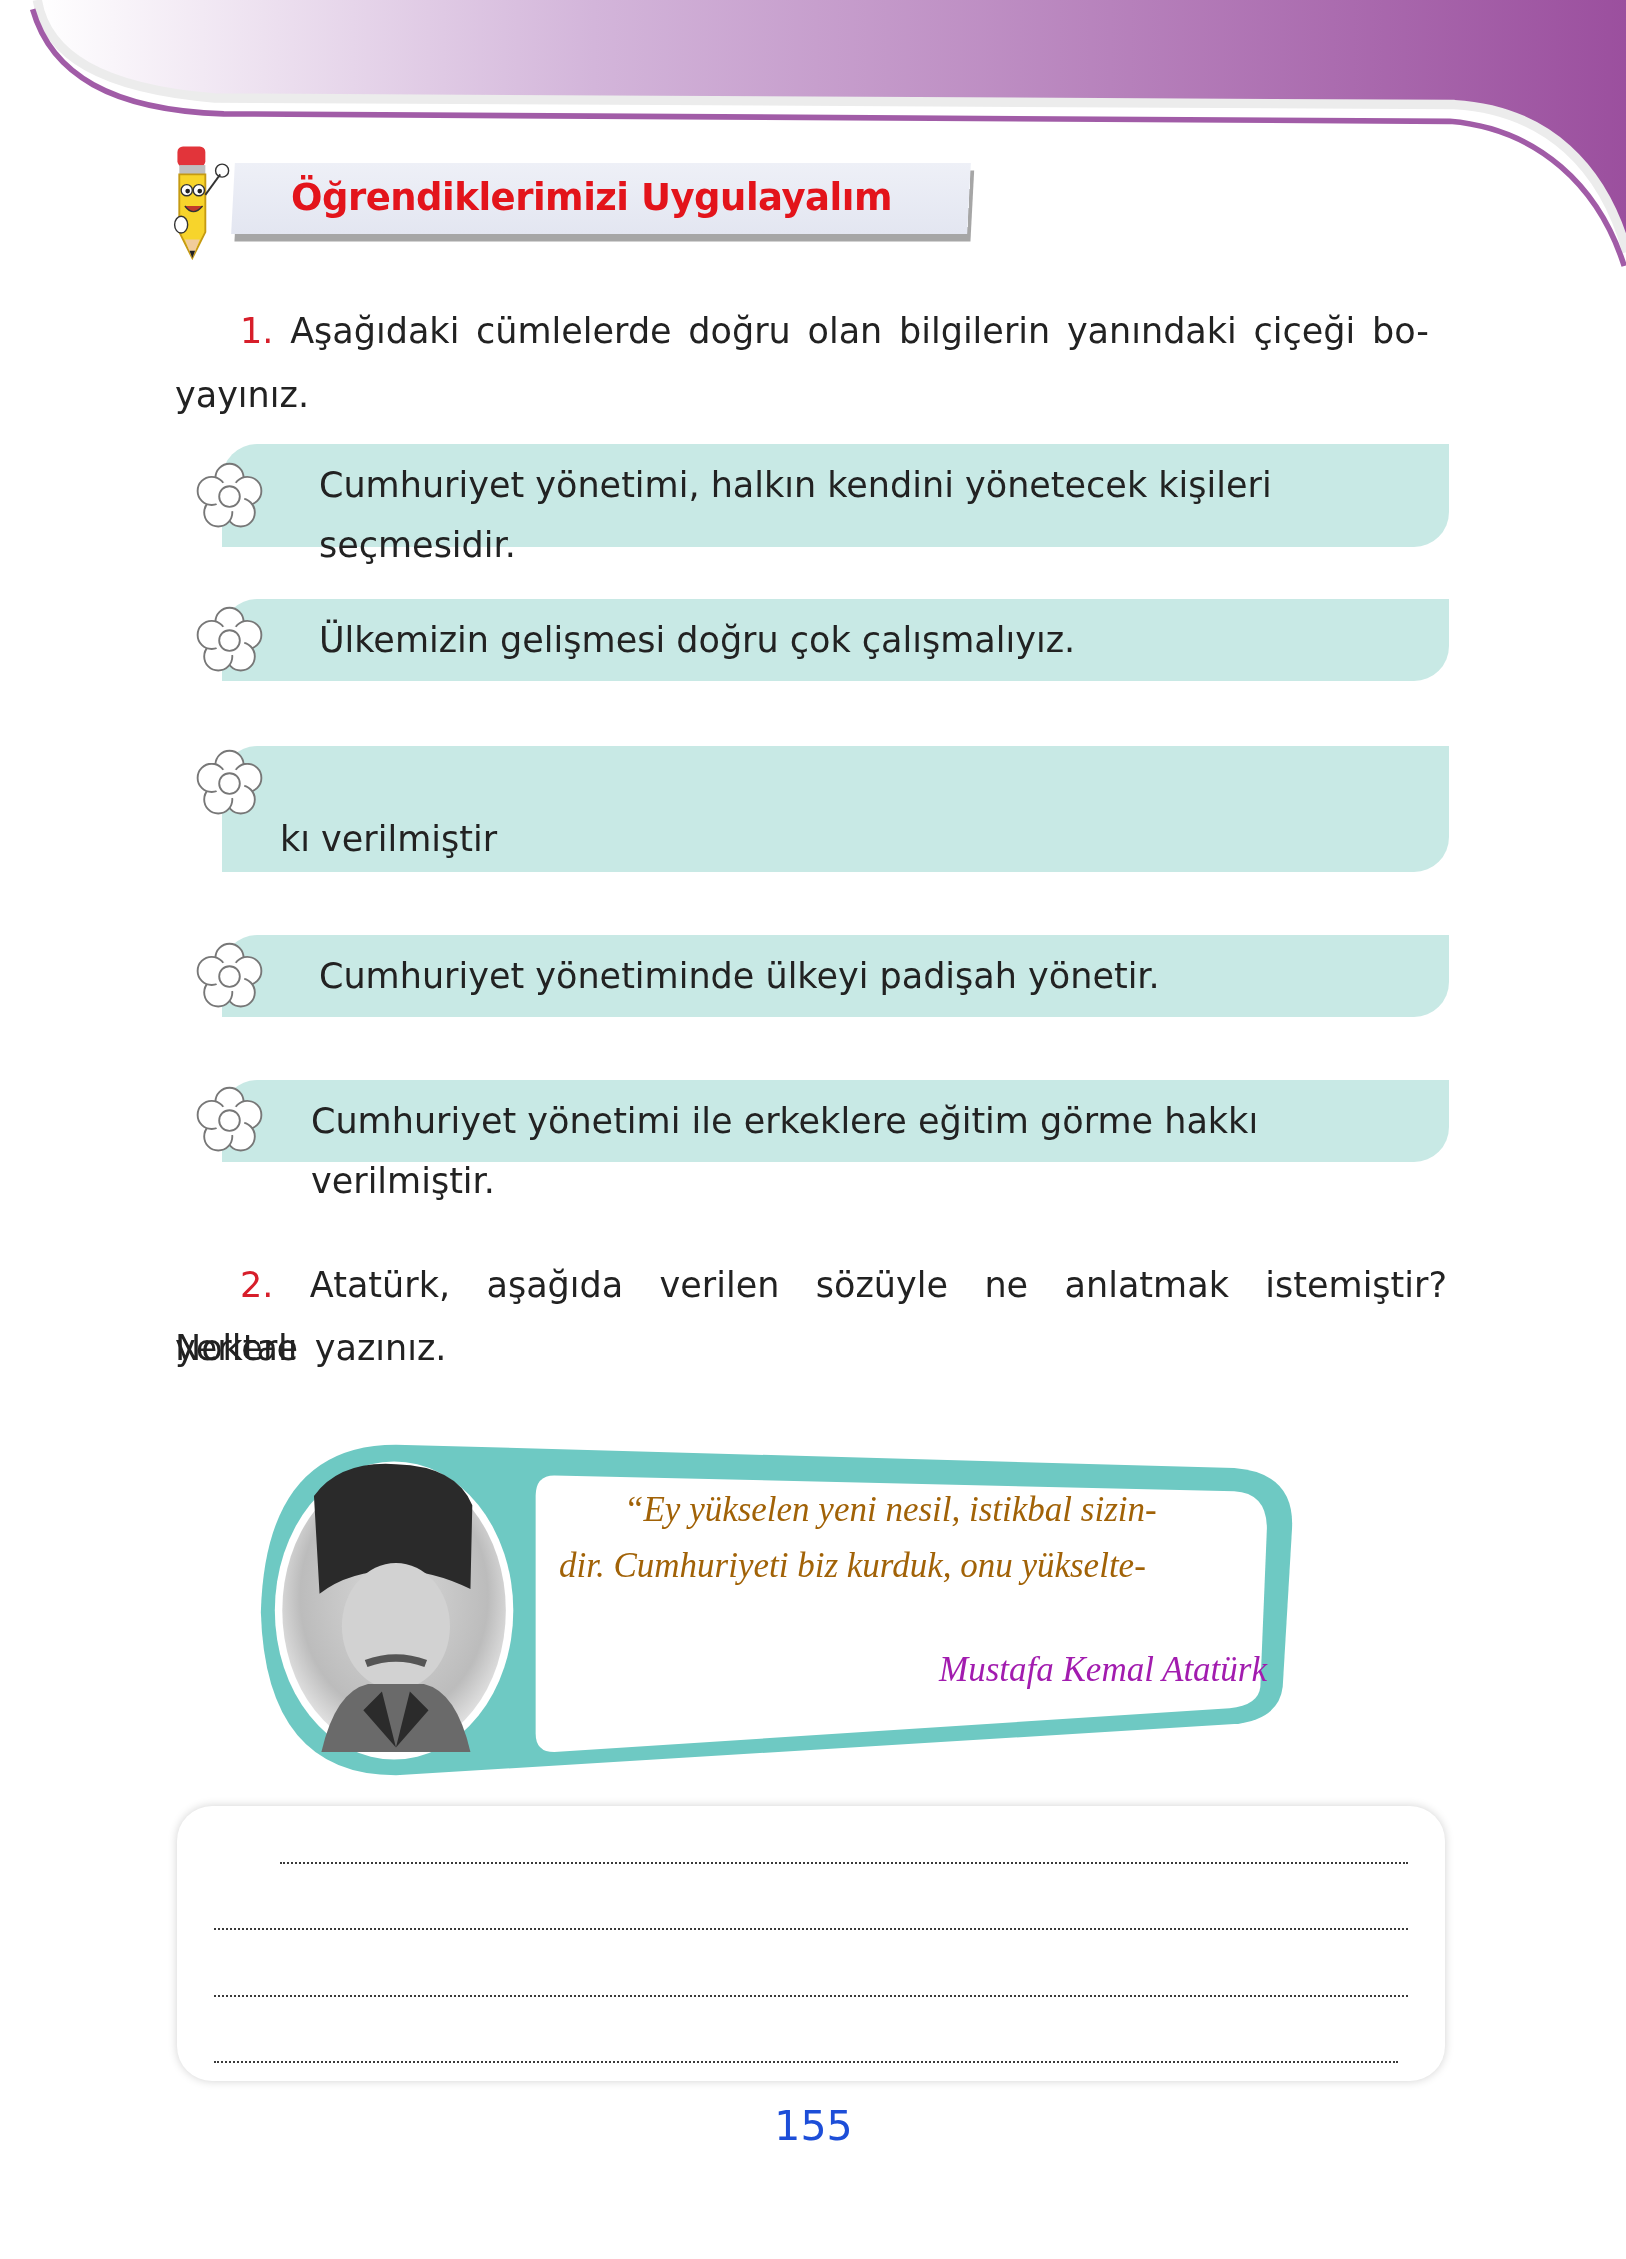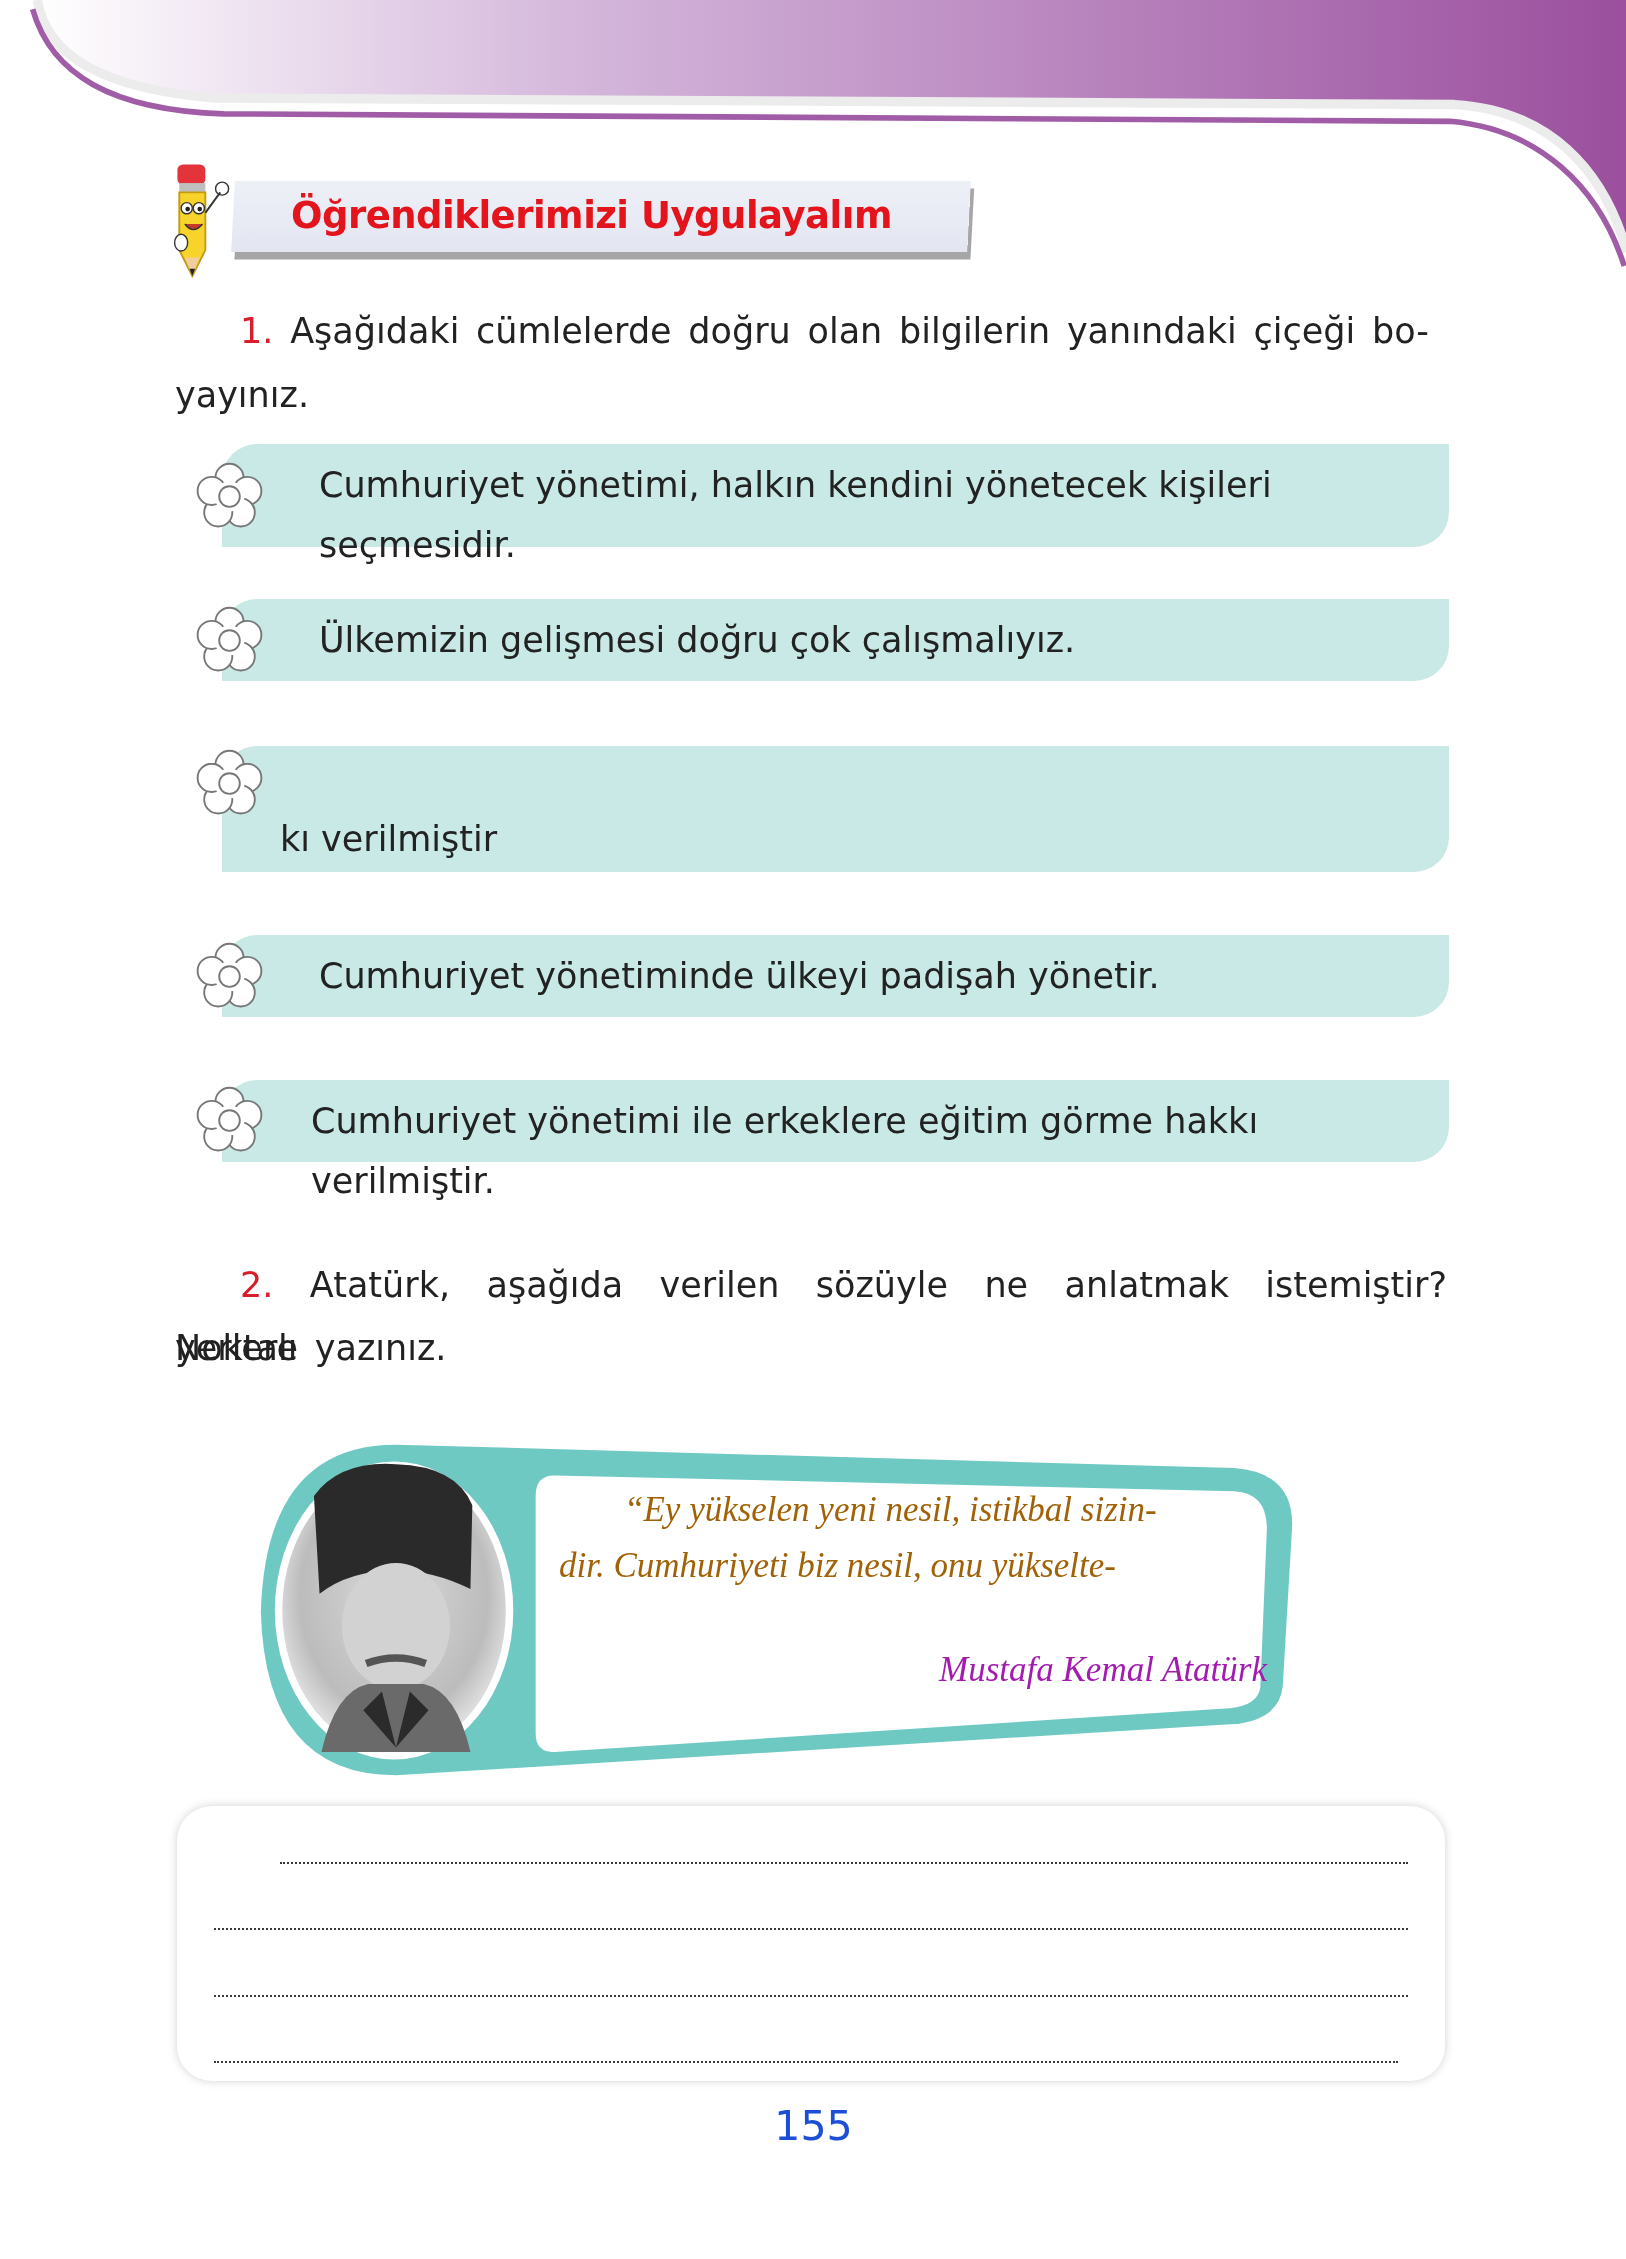--- a/index.html
+++ b/index.html
@@ -7,21 +7,21 @@
     width: 1627px; height: 2260px; position: relative; overflow: hidden;
     background: #ffffff;
     font-family: "DejaVu Sans", sans-serif;
     color: #1e1e1e;
   }
   
   .header-band { position: absolute; left: 0; top: 0; width: 1627px; height: 280px; }
 
   
   .section-title {
-    position: absolute; left: 168px; top: 157px; width: 820px; height: 112px; text-align: right;
+    position: absolute; left: 168px; top: 139px; width: 820px; height: 112px; text-align: right;
   }
   .title-plate {
     position: absolute; left: 65px; top: 24px; width: 736px; height: 71px;
     background: linear-gradient(180deg,#eef0f7 0%,#e3e6f1 100%);
     transform: skewX(-3deg);
     box-shadow: 3.7px 7.5px 0 #a6a6a6;
   }
   .title-text {
     position: absolute; left: 123px; top: 37px;
     font-family: "DejaVu Sans", sans-serif; font-weight: bold;
@@ -217,21 +217,21 @@
     <path d="M62 60 Q90 22 150 26 Q215 28 232 70 L230 160 Q190 140 150 140 Q100 140 68 165 Z" fill="#2a2a2a"></path>
     <ellipse cx="150" cy="200" rx="58" ry="68" fill="#d2d2d2"></ellipse>
     <path d="M118 240 Q150 228 182 240" stroke="#555" stroke-width="8" fill="none"></path>
     <path d="M70 335 Q85 270 120 262 L180 262 Q215 270 230 335 Z" fill="#6a6a6a"></path>
     <path d="M115 290 L135 270 L150 330 Z" fill="#2b2b2b"></path>
     <path d="M185 290 L165 270 L150 330 Z" fill="#2b2b2b"></path>
   </g>
 </svg>
 <div class="quote-text">
   <div style="text-indent:65px;">“Ey yükselen yeni nesil, istikbal sizin-</div>
-  <div>dir. Cumhuriyeti biz nesil, onu yükselte-</div>
+  <div>dir. Cumhuriyeti biz kurduk, onu yükselte-</div>
 </div>
 <div class="quote-author">Mustafa Kemal Atatürk</div>
 
 <div class="answer-box">
   <div class="dot-line" style="left:103px;right:37px;top:56px;"></div>
   <div class="dot-line" style="left:37px;right:37px;top:122px;"></div>
   <div class="dot-line" style="left:37px;right:37px;top:189px;"></div>
   <div class="dot-line" style="left:37px;right:47px;top:255px;"></div>
 </div>
 

